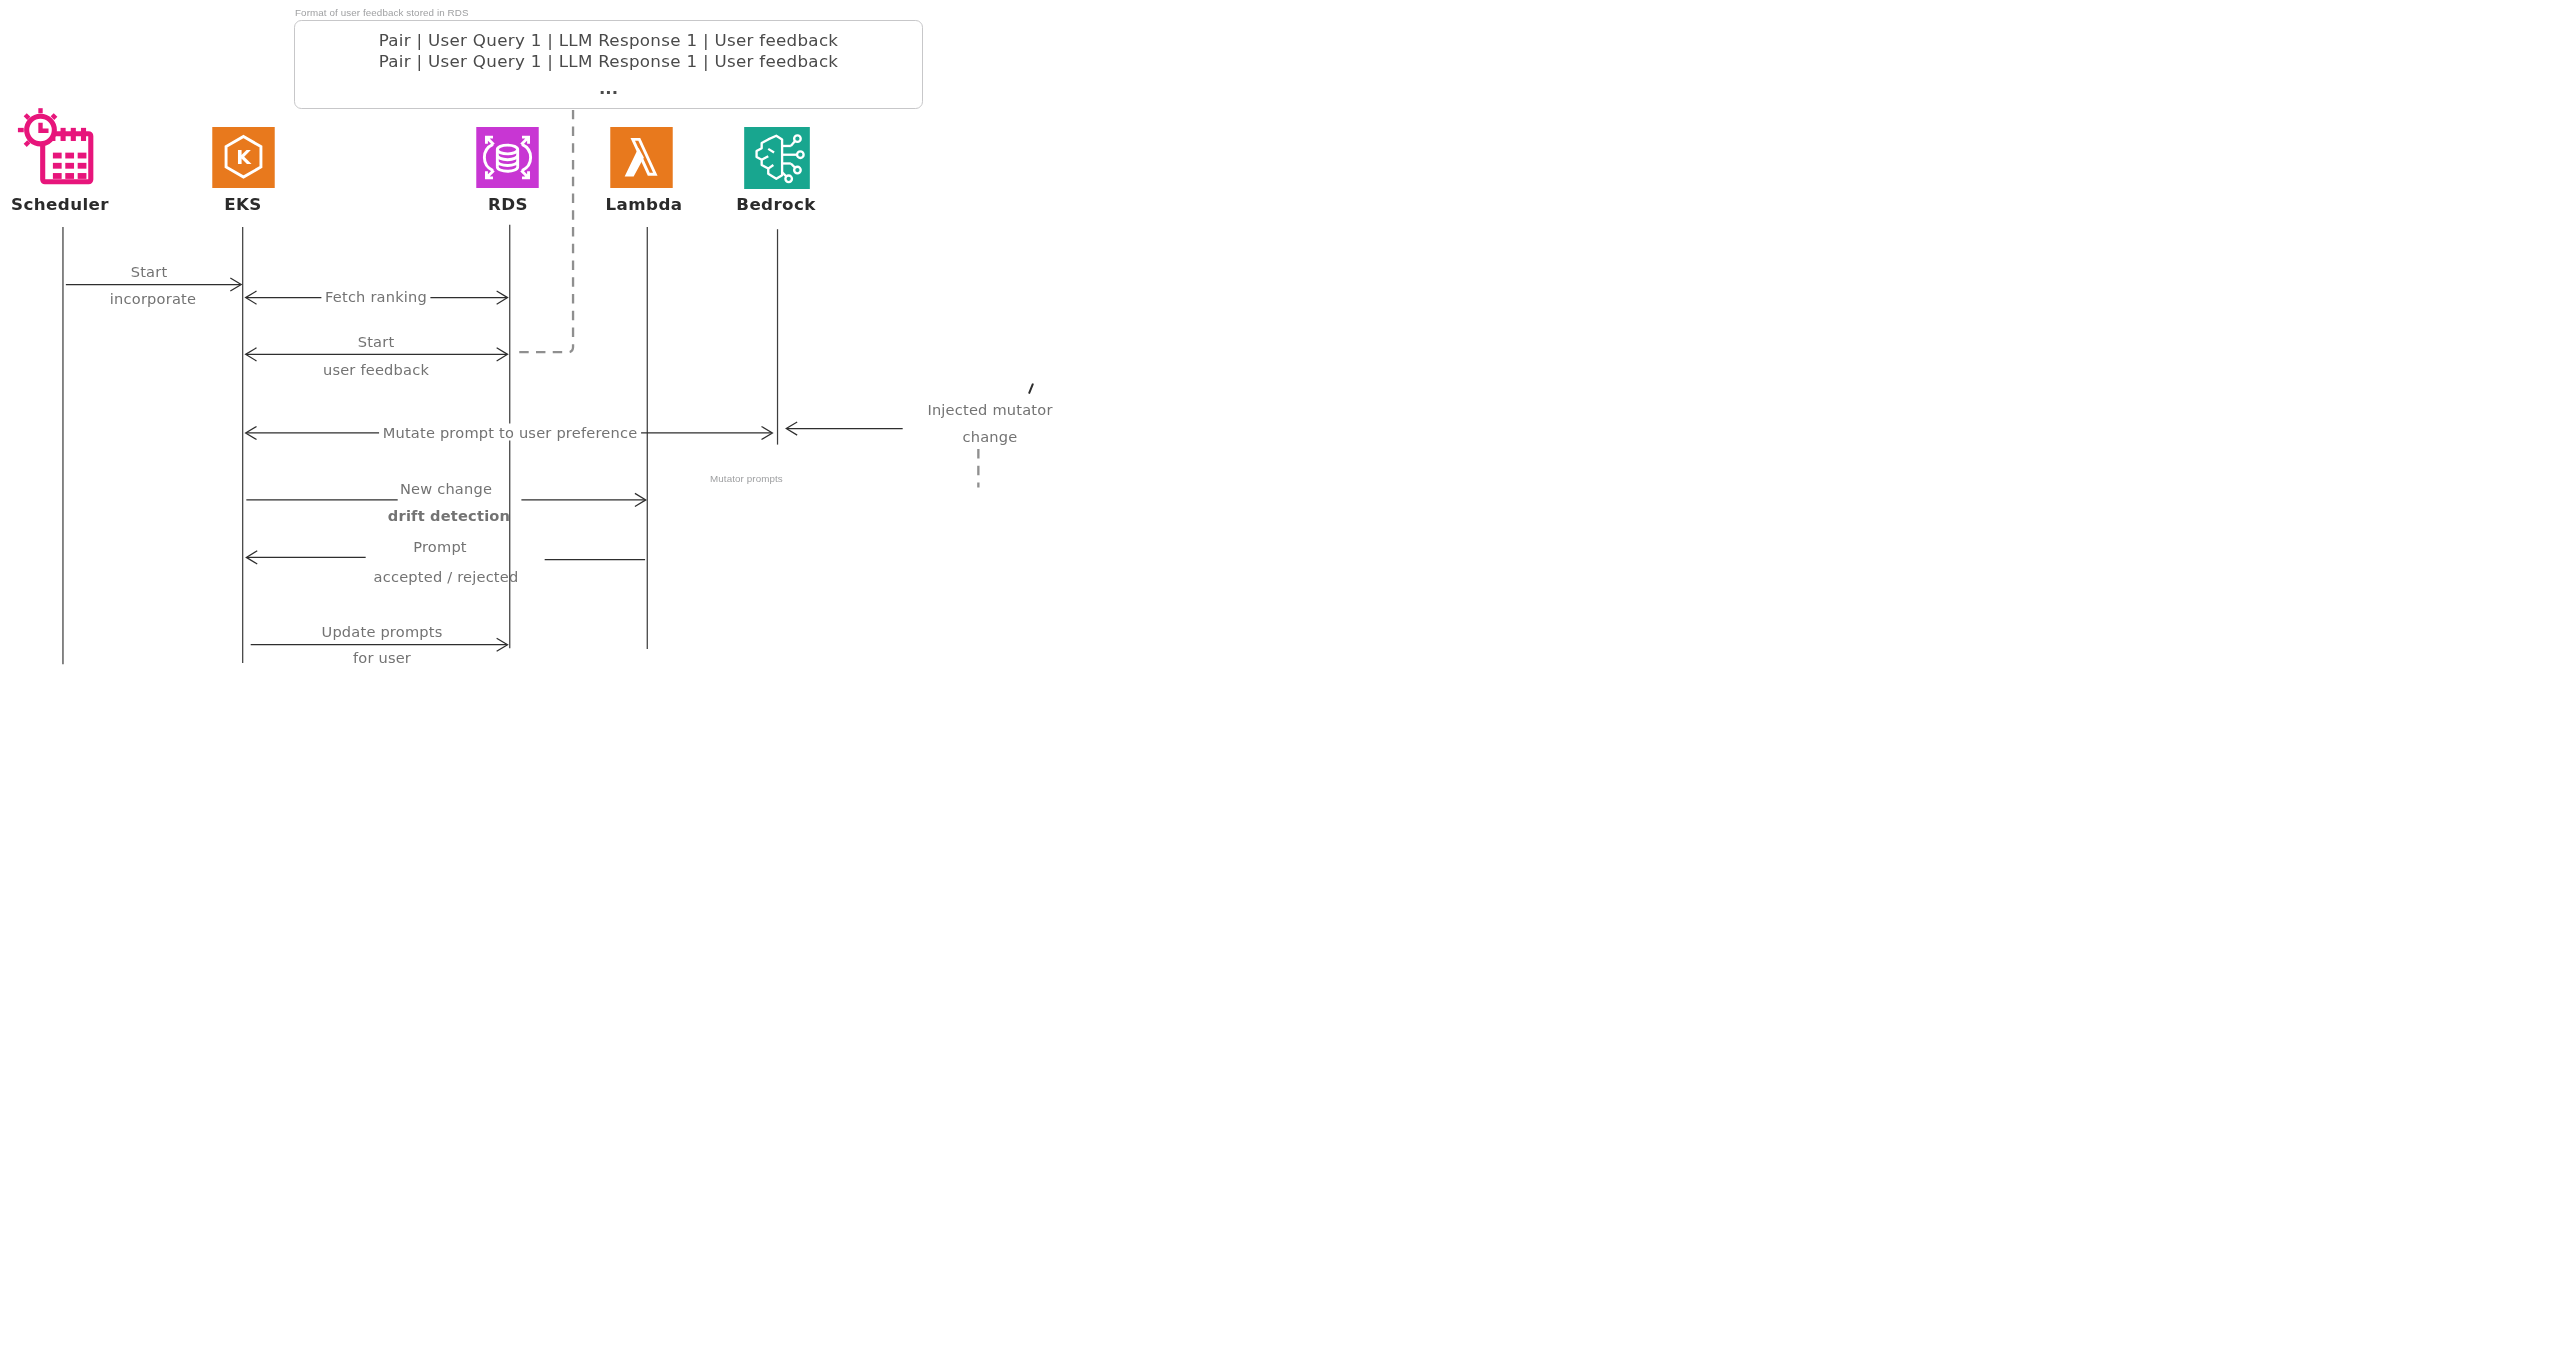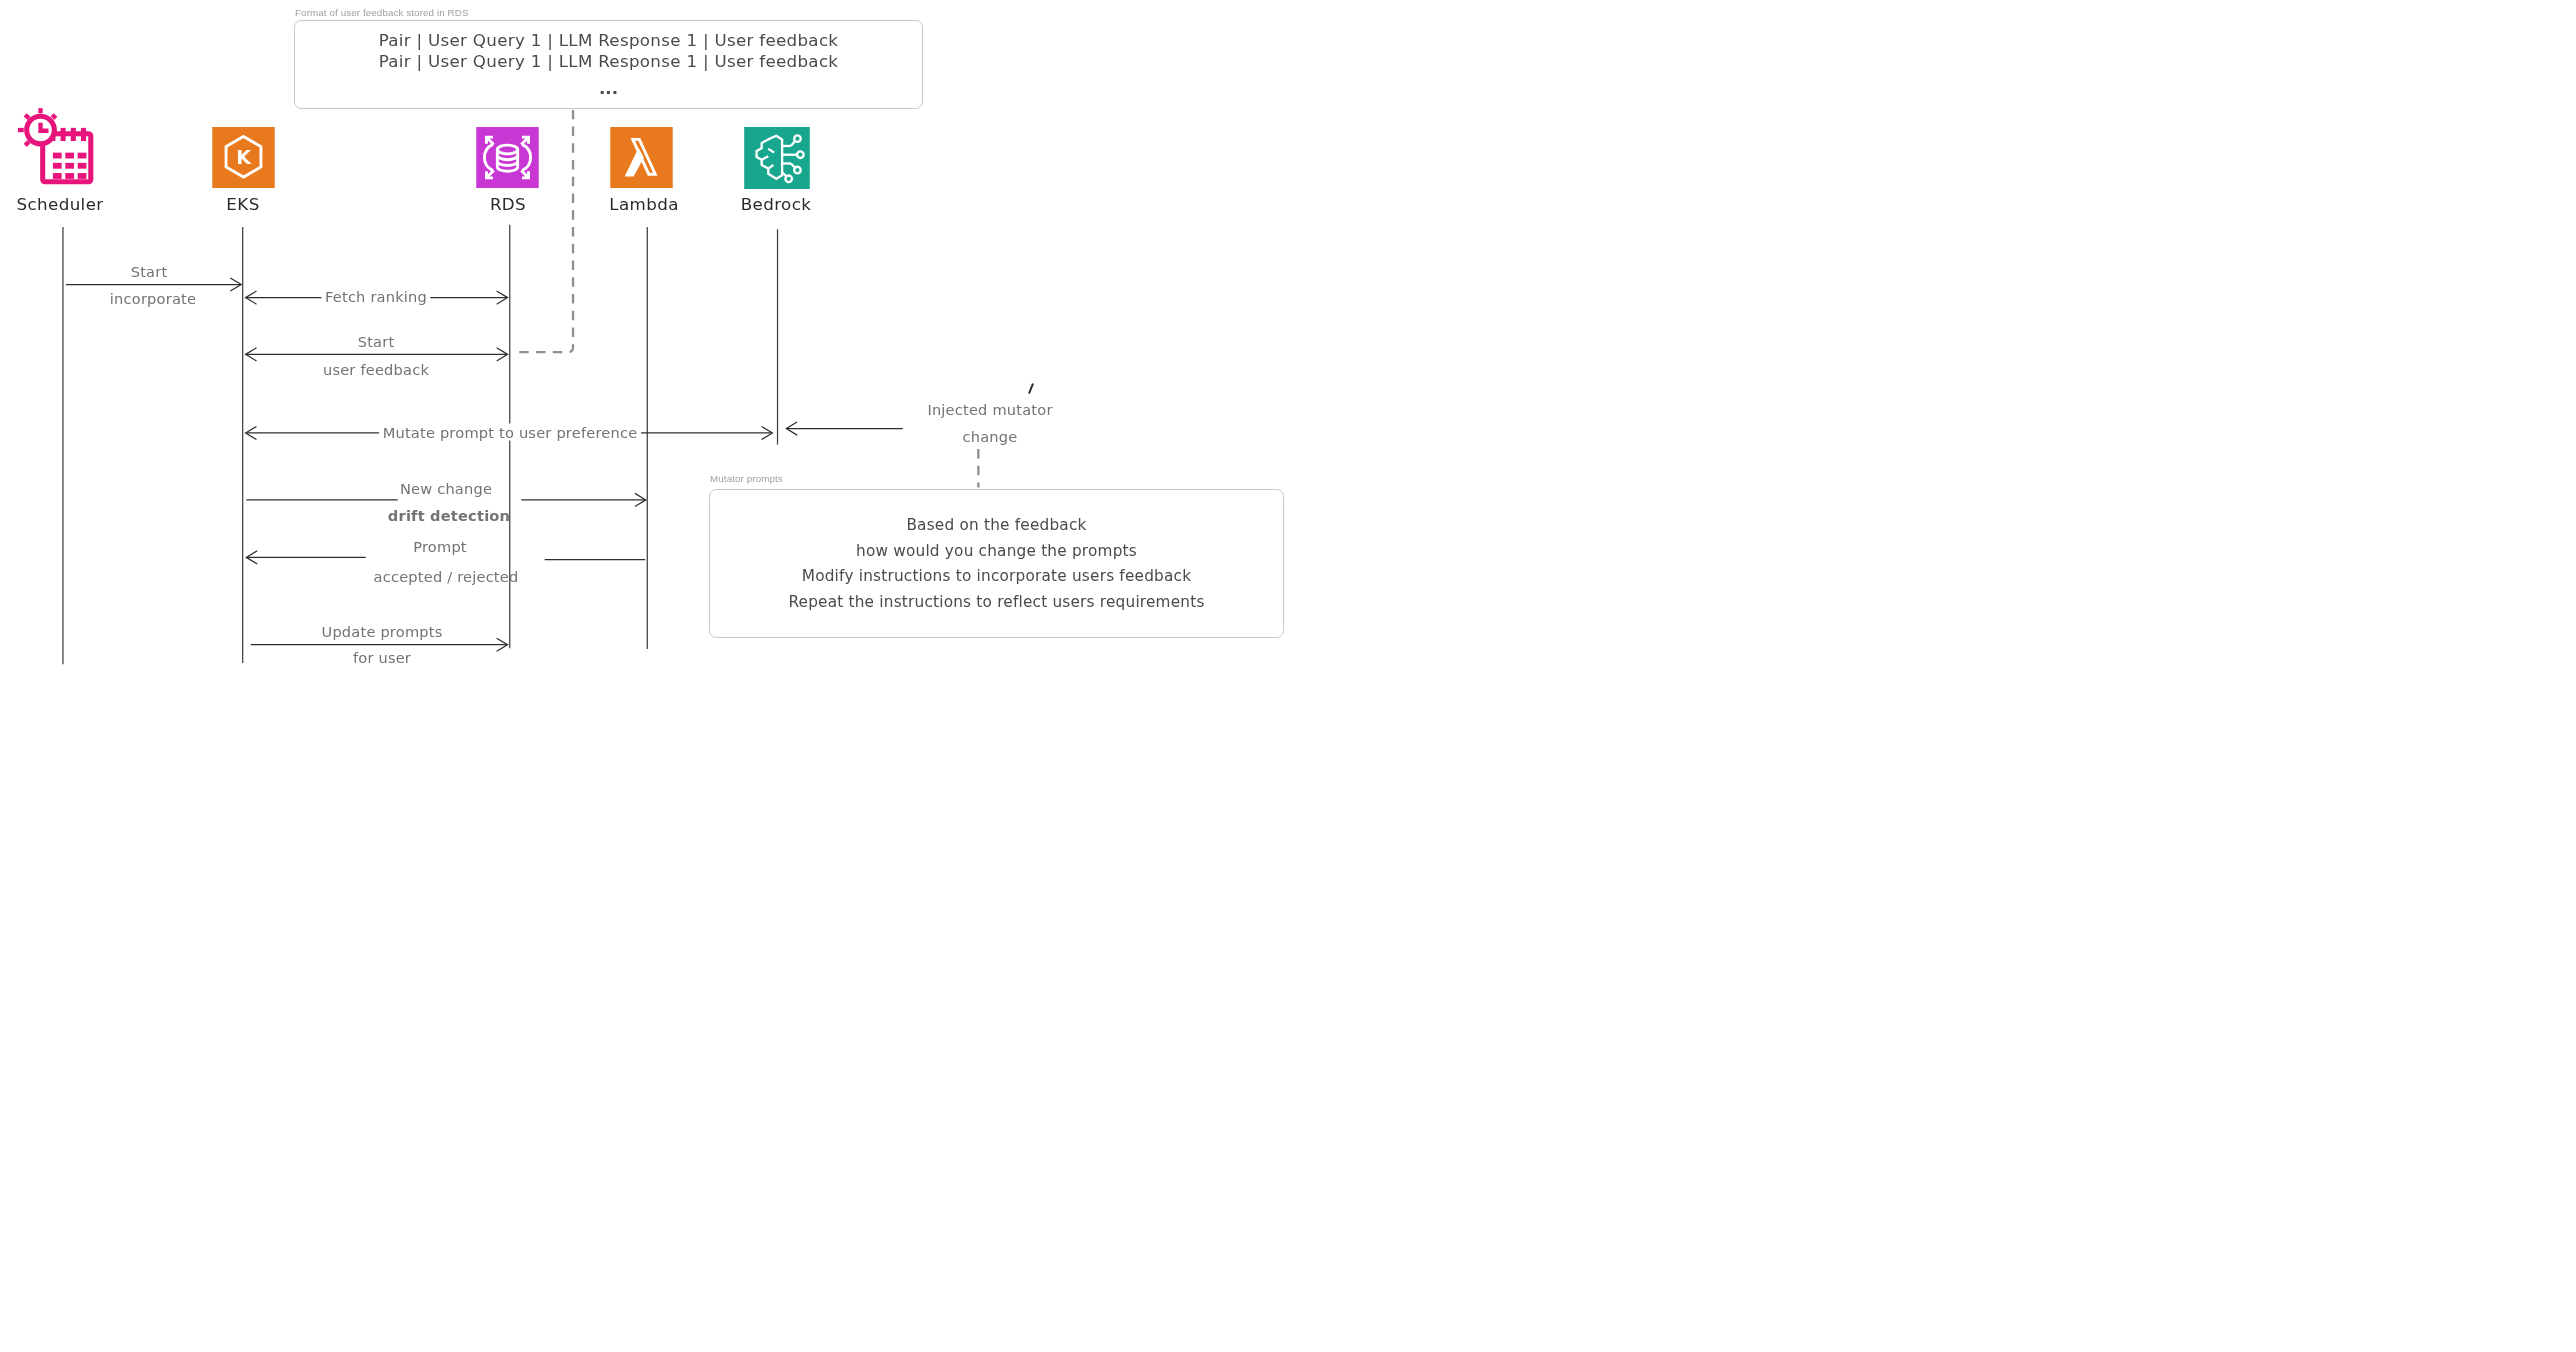--- a/index.html
+++ b/index.html
@@ -27,21 +27,21 @@
     display:flex;flex-direction:column;align-items:center;justify-content:flex-start;
     color:#4a4a4a;
   }
   .top-note-line{font-size:16.7px;line-height:21px;letter-spacing:0.3px;white-space:nowrap;}
   .top-note-ellipsis{font-size:16.7px;line-height:22px;font-weight:bold;margin-top:5.1px;}
   .mut-note-line{font-size:15.3px;line-height:25.5px;letter-spacing:0.2px;white-space:nowrap;}
   
   .actor-label{
     font-size:16.7px;color:#2b2b2b;letter-spacing:0.4px;
     white-space:nowrap;transform:translateX(-50%);
-    font-weight:400;
+    font-weight:700;
   }
   
   .msg{
     font-size:14.6px;color:#737373;letter-spacing:0.2px;
     white-space:nowrap;transform:translate(-50%,-50%);
     font-weight:500;
   }
   .msg.on-line{background:#ffffff;padding:0 3.6px;}
   svg.overlay{position:absolute;left:0;top:0;}
   .stray-tick{
@@ -235,23 +235,15 @@
   <div class="abs msg" style="left:446px;top:488px;">New change</div>
   <div class="abs msg" style="left:449px;top:515px;font-weight:bold;">drift detection</div>
 
   <div class="abs msg" style="left:440px;top:546px;">Prompt</div>
   <div class="abs msg" style="left:446px;top:576px;">accepted / rejected</div>
 
   <div class="abs msg on-line" style="left:382px;top:631px;">Update prompts</div>
   <div class="abs msg on-line" style="left:382px;top:657px;">for user</div>
 
   <div class="abs note-label" style="left:710px;top:473px;">Mutator prompts</div>
-  <div class="abs note-box" style="left:709px;top:489px;width:575px;height:149px;">
-    <div class="note-content" style="padding-top:23px;">
-      <div class="mut-note-line">Based on the feedback</div>
-      <div class="mut-note-line">how would you change the prompts</div>
-      <div class="mut-note-line">Modify instructions to incorporate users feedback</div>
-      <div class="mut-note-line">Repeat the instructions to reflect users requirements</div>
-    </div>
-  </div>
 
 </div>
 
 
 </body></html>

